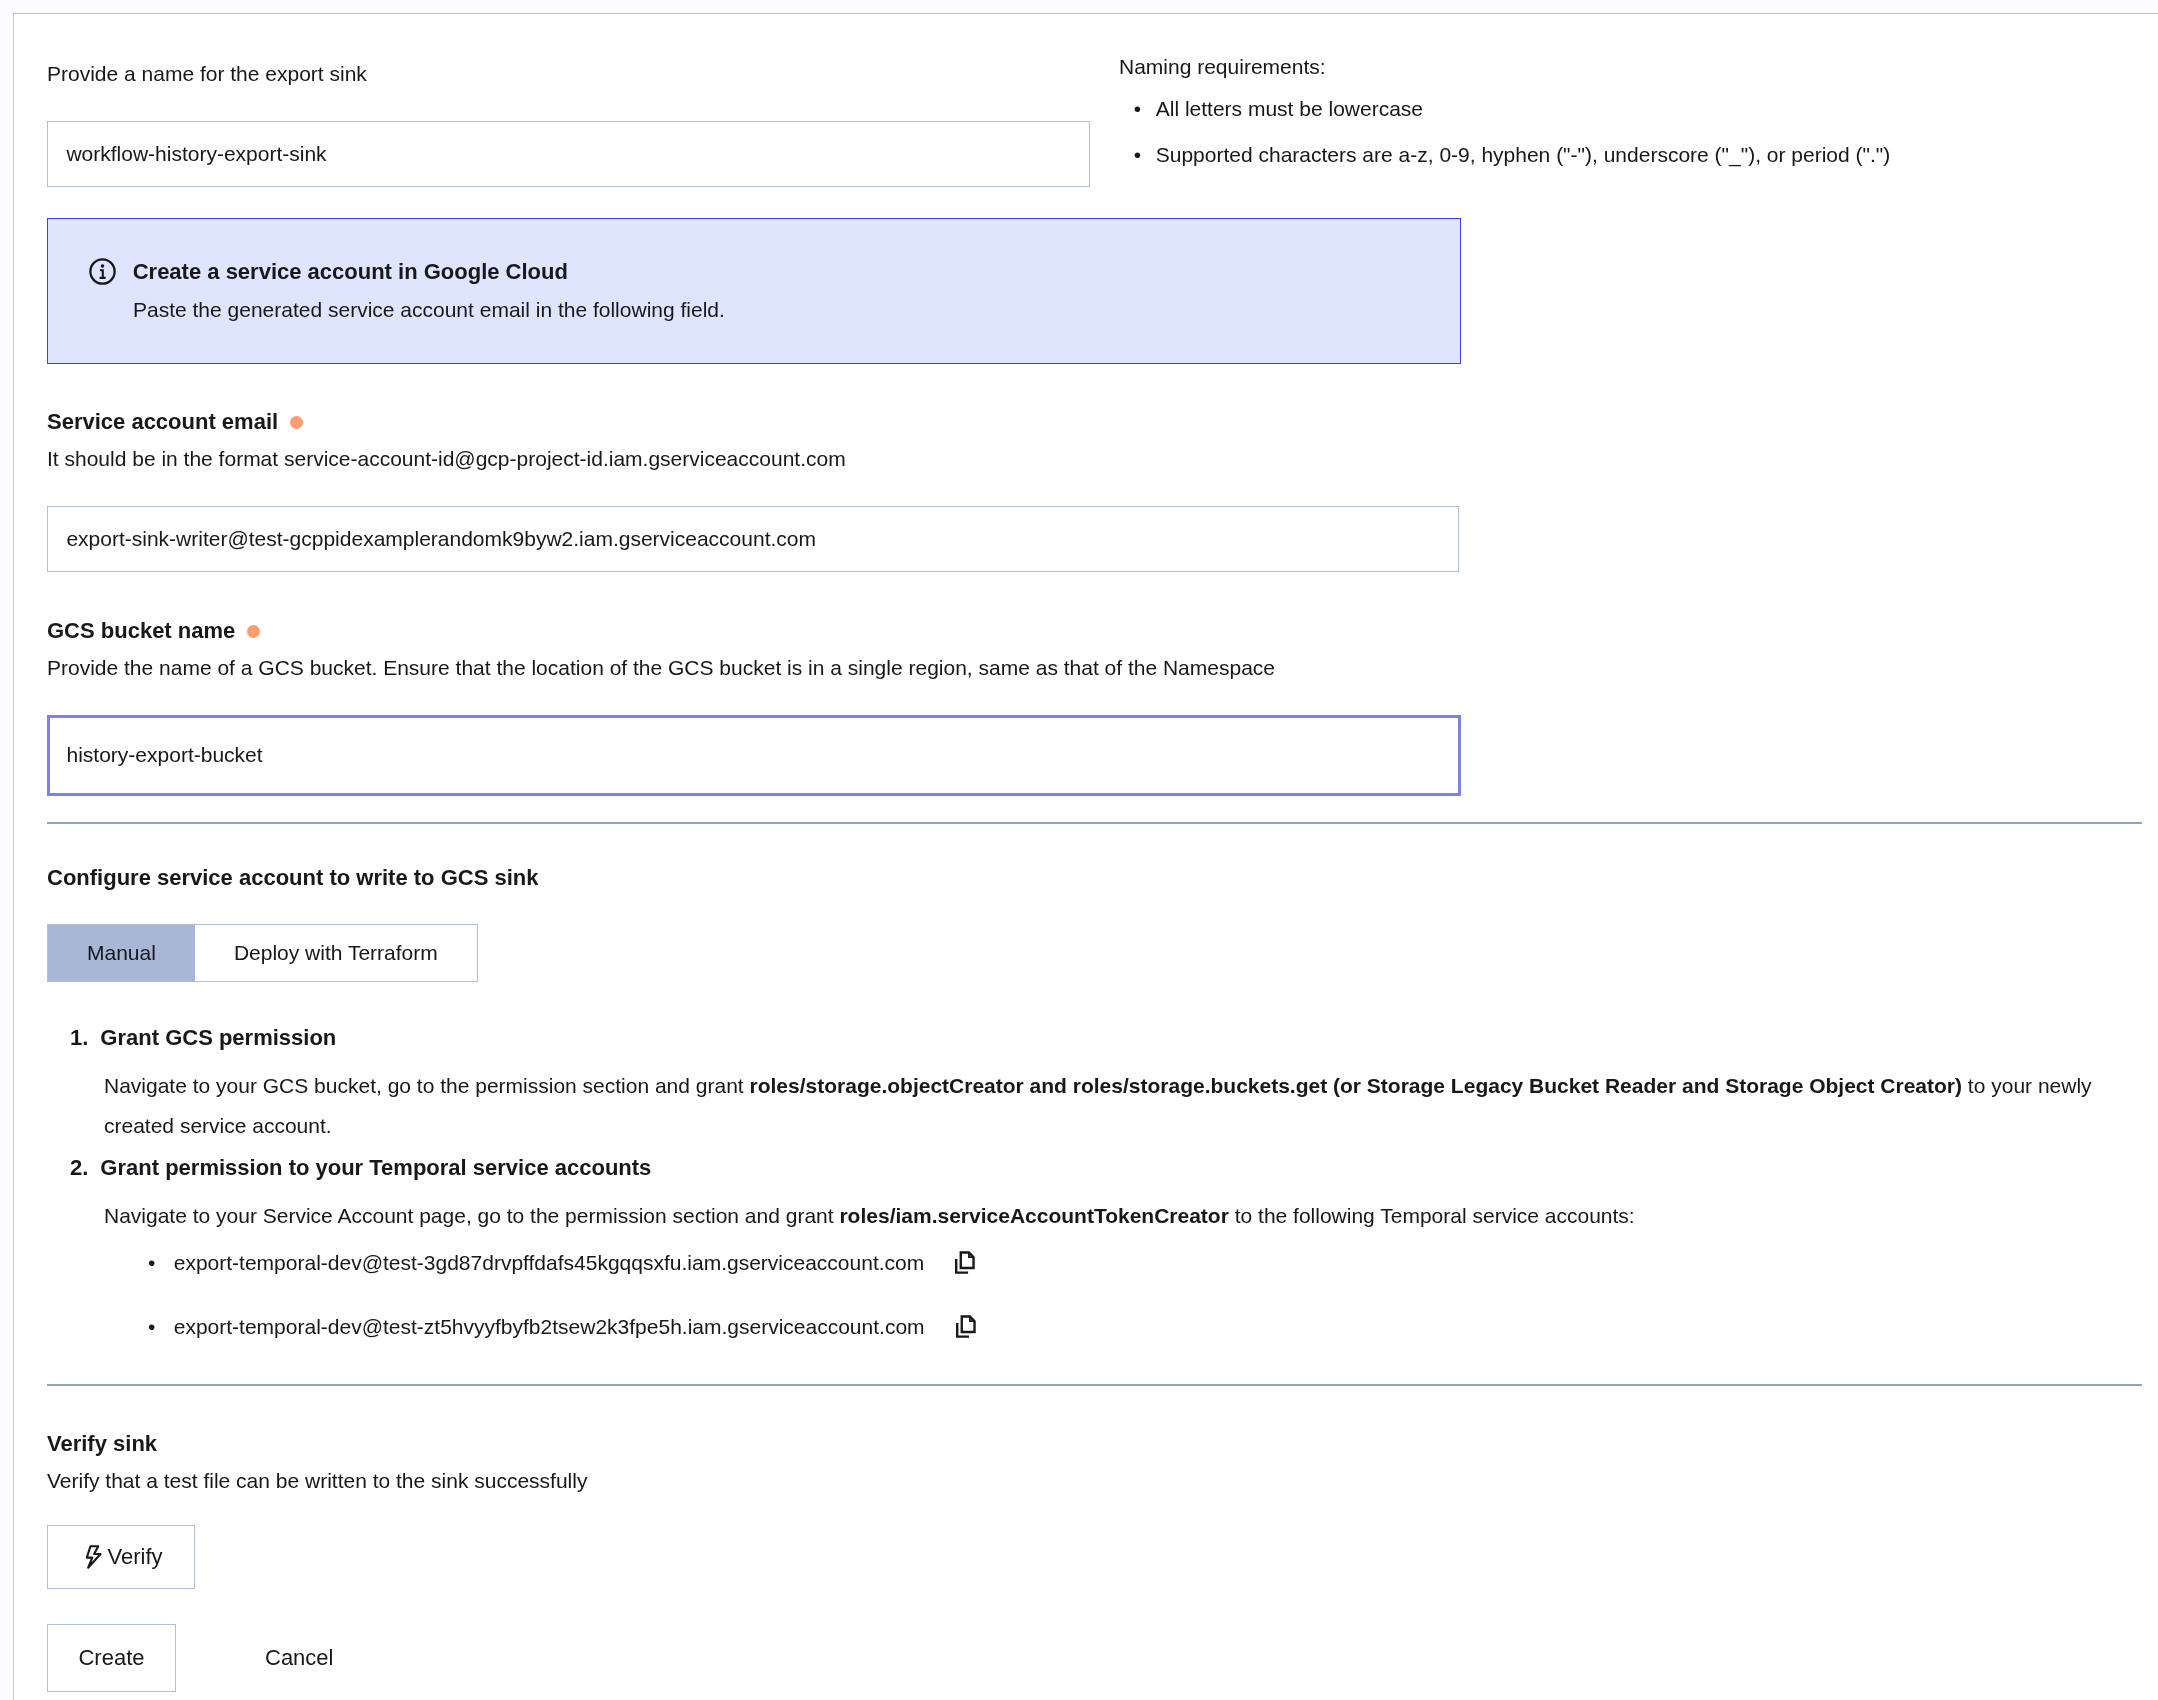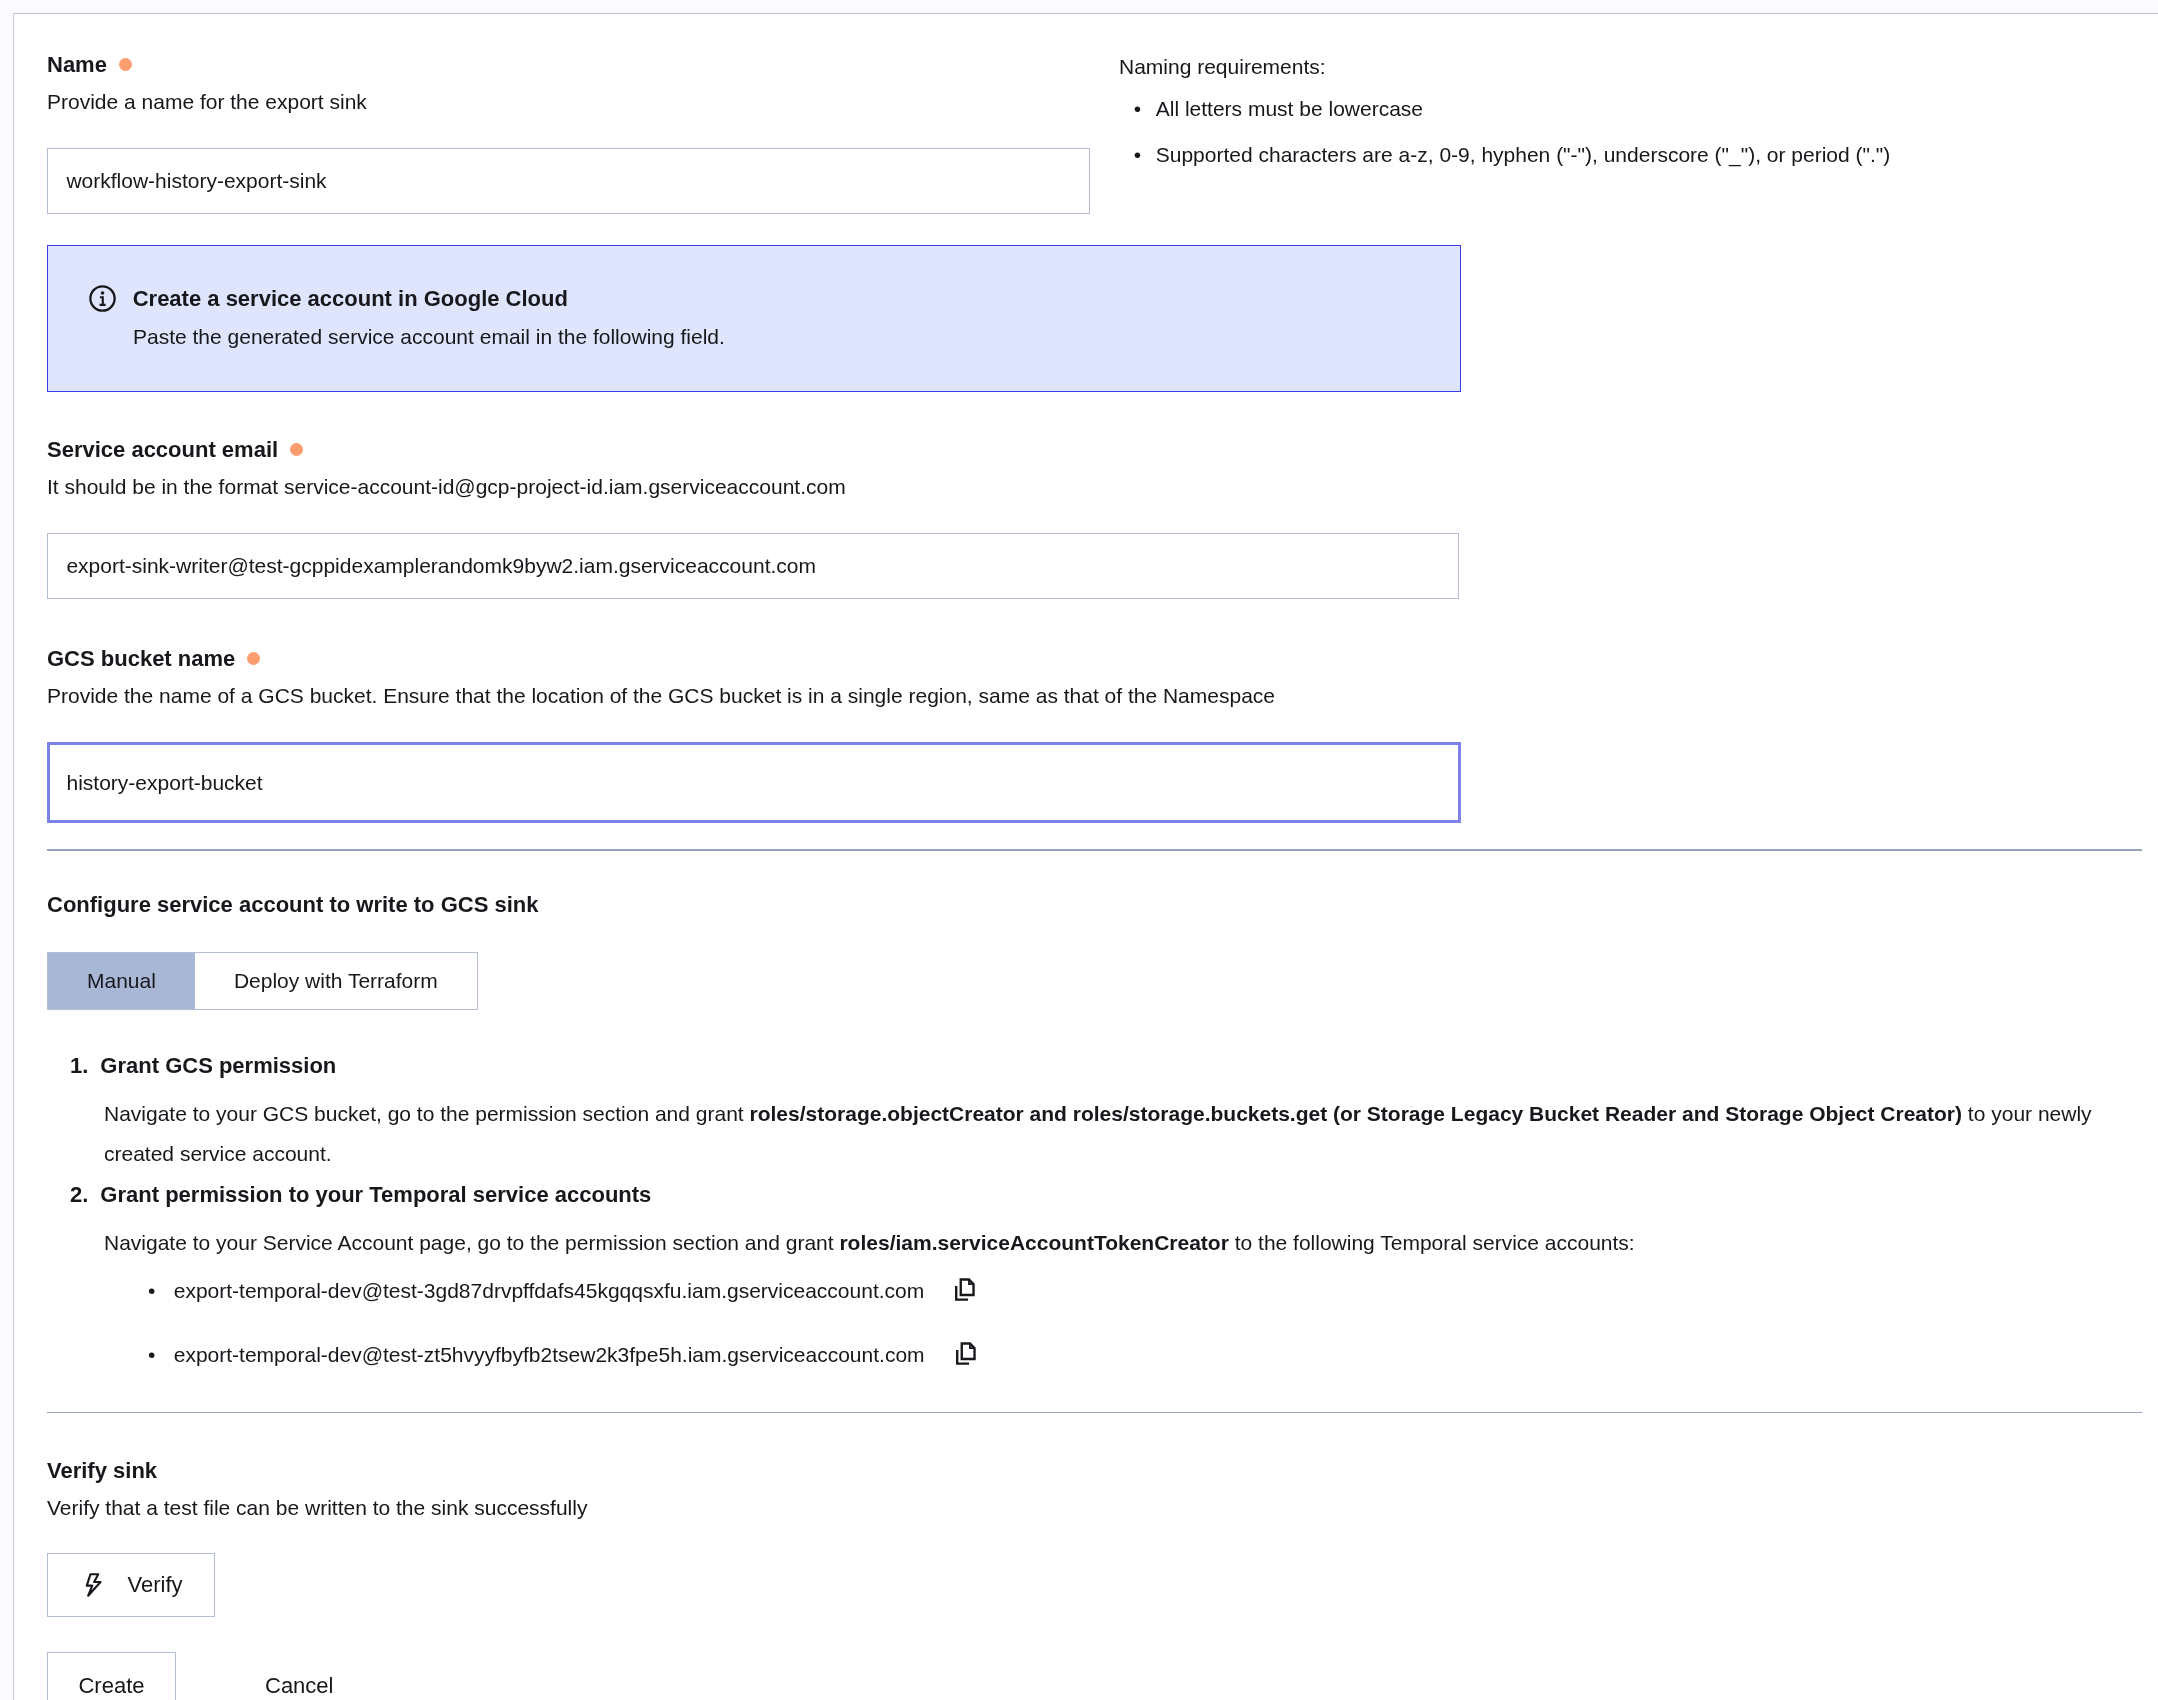--- a/index.html
+++ b/index.html
@@ -66,21 +66,21 @@
   .step-body { margin:14.7px 0 7.3px 57px; width:2002px; line-height:40px; }
   .step-body strong { font-weight:700; }
 
   .accounts { margin-left:101px; }
   .account-row { display:flex; align-items:center; gap:18.4px; height:40px; margin-bottom:24px; }
   .account-bullet { flex:none; }
   .copy-btn { width:35px; height:35px; display:flex; align-items:center; justify-content:center; cursor:pointer; background:none; border:none; padding:0; margin-left:3.7px; }
 
   .verify-section { margin-top:44px; }
   .verify-btn {
-    margin-top:31px; display:inline-flex; align-items:center; gap:21px;
+    margin-top:31px; display:inline-flex; align-items:center; gap:1px;
     height:64px; padding:0 31px; background:#fff; border:1.8px solid #b3bed6;
     font-family:inherit; font-size:22px; color:inherit; cursor:pointer;
   }
 
   .actions { margin-top:35px; display:flex; align-items:stretch; }
   .create-btn {
     width:129px; height:68px; display:flex; align-items:center; justify-content:center;
     background:#fff; border:1.8px solid #b3bed6;
     font-family:inherit; font-size:22px; color:inherit; cursor:pointer;
   }
@@ -91,24 +91,20 @@
   .icon-svg { display:block; }
 </style>
 </head>
 <body>
 
 <div class="card">
 
   
   <div class="row-top">
     <div class="col-left">
-      <div class="field-label">
-        <span>Name</span>
-        <span class="req-dot"></span>
-      </div>
       <div class="field-desc">Provide a name for the export sink</div>
       <input class="text-input" type="text" value="workflow-history-export-sink" style="">
     </div>
     <div class="col-right">
       <div class="nr-title">Naming requirements:</div>
       <div class="nr-list">
         <div class="bullet-row">
           <span class="bullet-dot">•</span>
           <span>All letters must be lowercase</span>
         </div>

